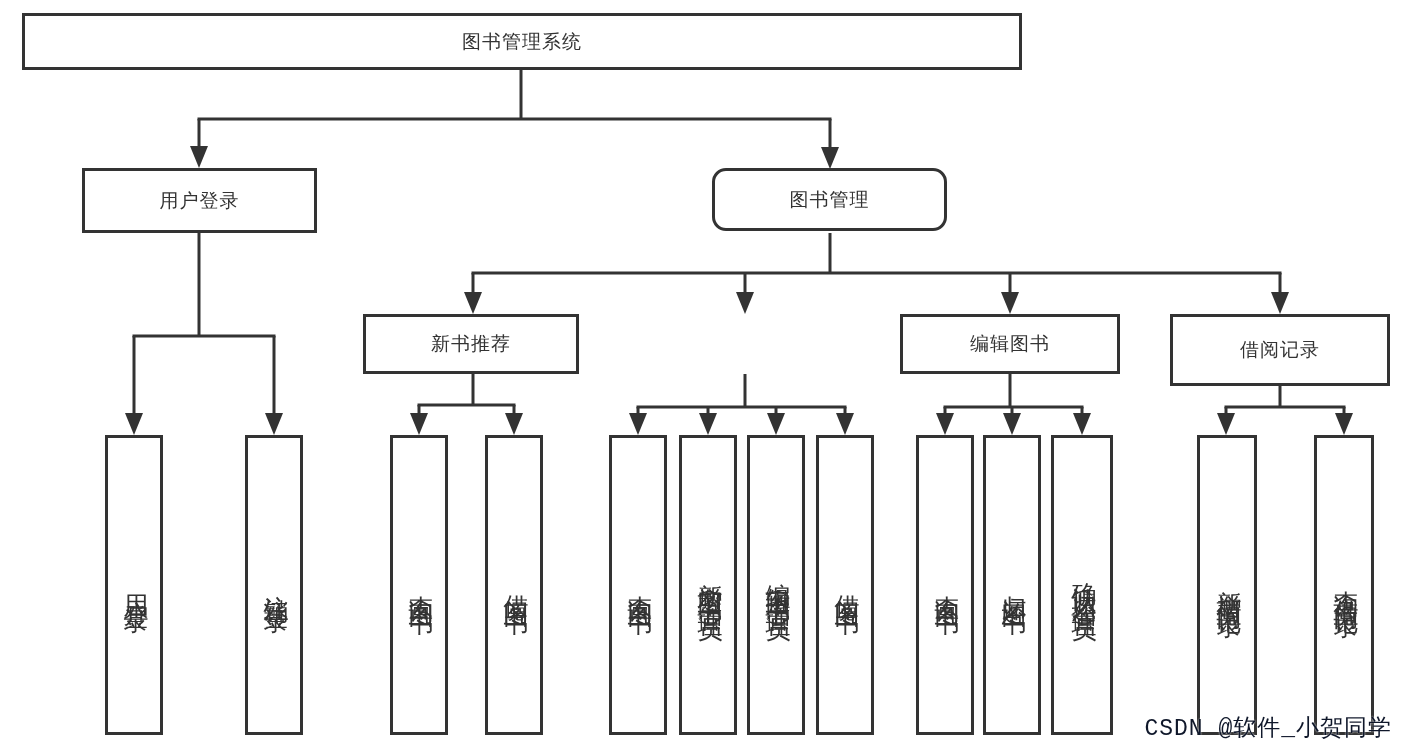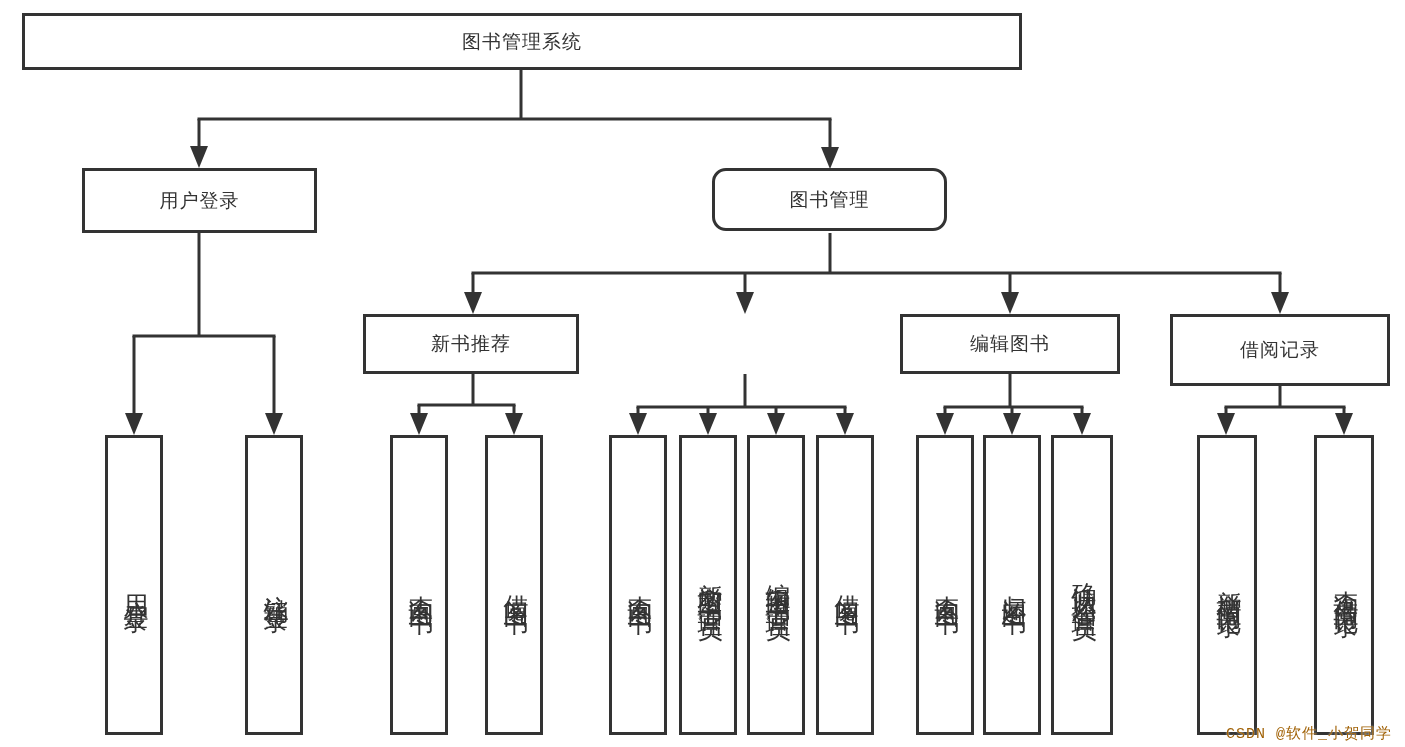--- a/index.html
+++ b/index.html
@@ -37,22 +37,22 @@
     writing-mode: vertical-rl;
     font-size: 25px;
     letter-spacing: 5px;
     line-height: 1;
     white-space: nowrap;
   }
   .watermark {
     position: absolute;
     right: 13px;
     bottom: 4px;
-    font-size: 15px;
-    color: #a16207;
+    font-size: 23px;
+    color: #0f172a;
     letter-spacing: 1px;
     white-space: nowrap;
     text-shadow: 0 0 2px #ffffff;
   }
 </style>
 </head>
 <body>
 
 <div class="canvas">
 

